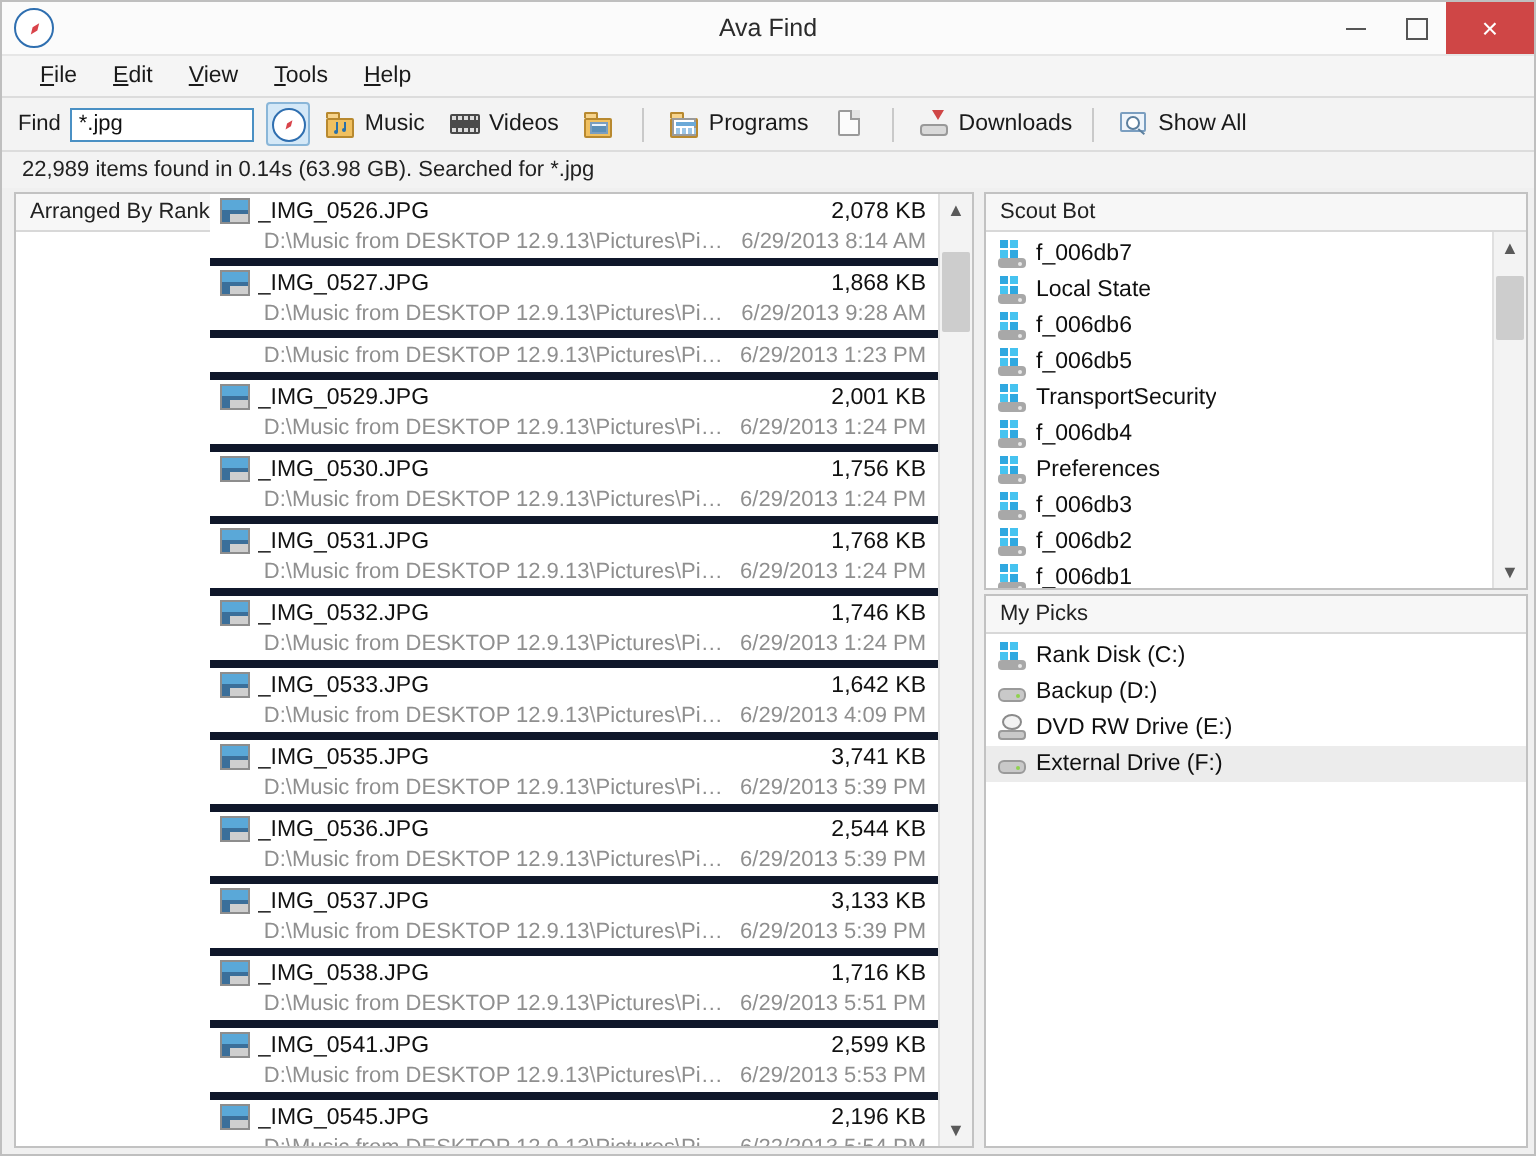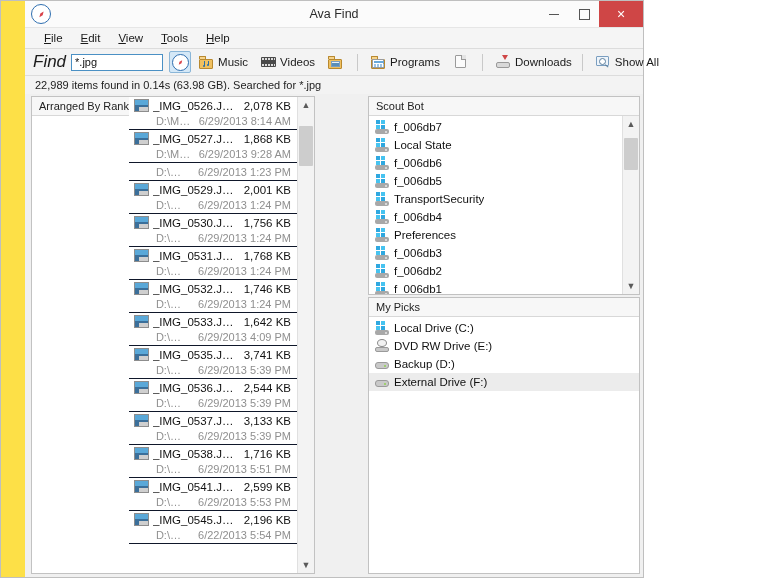--- a/index.html
+++ b/index.html
@@ -5,27 +5,26 @@
   html, body {
     margin: 0; padding: 0;
     width: 768px; height: 578px;
     overflow: hidden;
     background: #ffffff;
     font-family: "Liberation Sans", sans-serif;
     -webkit-font-smoothing: antialiased;
   }
   #app {
     position: relative;
-    width: 644px; height: 578px;
+    width: 768px; height: 578px;
     box-sizing: border-box;
     border: 1px solid #bfbfbf;
-    background: #fde047;
+    background: #c4b5fd;
     display: flex;
     flex-direction: column;
-    padding-left: 24px;
   }
 
   
   .titlebar {
     height: 26px;
     min-height: 26px;
     background: #fbfbfb;
     display: flex;
     align-items: center;
     position: relative;
@@ -93,24 +92,23 @@
   .toolbar {
     height: 26px; min-height: 26px;
     background: #f3f3f3;
     display: flex;
     align-items: center;
     padding-left: 8px;
     border-bottom: 1px solid #dcdcdc;
     gap: 0px;
   }
   .find-label {
-    font-size: 17px;
+    font-size: 11px;
     color: #1a1a1a;
     margin-right: 5px;
-    font-style: italic;
   }
   .find-input {
     width: 92px;
     height: 17px;
     box-sizing: border-box;
     border: 1px solid #4a90c4;
     background: #ffffff;
     font-size: 11px;
     font-family: "Liberation Sans", sans-serif;
     color: #111;
@@ -175,21 +173,20 @@
     border: 1px solid #c2c2c2;
     background: #ffffff;
   }
   .right-pane {
     width: 272px;
     flex: 0 0 272px;
     display: flex;
     flex-direction: column;
     gap: 2px;
     min-height: 0;
-    margin-left: 48px;
   }
 
   
   .grp-head {
     height: 18px; min-height:18px;
     background: #f7f7f7;
     border-bottom: 1px solid #d8d8d8;
     display: flex; align-items: center;
     padding-left: 7px;
     font-size: 11px;
@@ -203,21 +200,21 @@
     min-height: 0;
     overflow: hidden;
   }
   .list-body {
     flex: 1;
     min-width: 0;
     overflow: hidden;
     background: #ffffff;
   }
   .frow {
-    border-bottom: 1px solid #0f172a;
+    border-bottom: 4px solid #0f172a;
     padding: 1px 0 1px 0;
   }
   .frow-top {
     display: flex;
     align-items: center;
     height: 15px;
     padding: 0 6px 0 5px;
   }
   .frow-bot {
     display: flex;
@@ -937,35 +934,35 @@
         <div class="panel-body">
           <div class="panel-list" id="picks-list">
               <div class="prow">
                 <span class="picon ic-db">
                   <span class="blk b1"></span>
                   <span class="blk b2"></span>
                   <span class="blk b3"></span>
                   <span class="blk b4"></span>
                   <span class="base"></span>
                 </span>
-                <span class="plabel">Local Drive (C:)</span>
+                <span class="plabel">Rank Disk (C:)</span>
+              </div>
+              <div class="prow">
+                <span class="picon ic-drive">
+                  <span class="body2"></span>
+                </span>
+                <span class="plabel">Backup (D:)</span>
               </div>
               <div class="prow">
                 <span class="picon ic-dvd">
                   <span class="disc"></span>
                   <span class="body2"></span>
                 </span>
                 <span class="plabel">DVD RW Drive (E:)</span>
               </div>
-              <div class="prow">
-                <span class="picon ic-drive">
-                  <span class="body2"></span>
-                </span>
-                <span class="plabel">Backup (D:)</span>
-              </div>
               <div class="prow selected">
                 <span class="picon ic-drive">
                   <span class="body2"></span>
                 </span>
                 <span class="plabel">External Drive (F:)</span>
               </div>
             </div>
         </div>
       </div>
 

